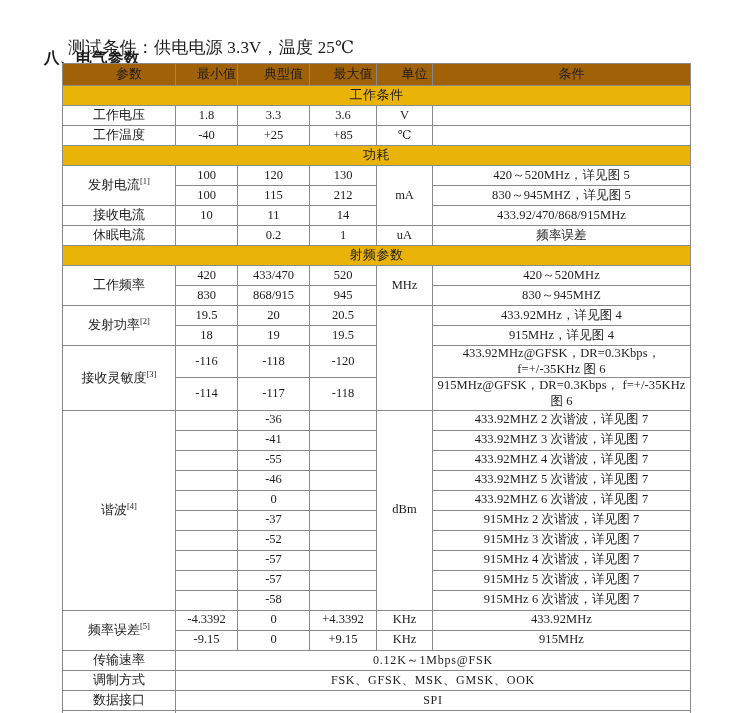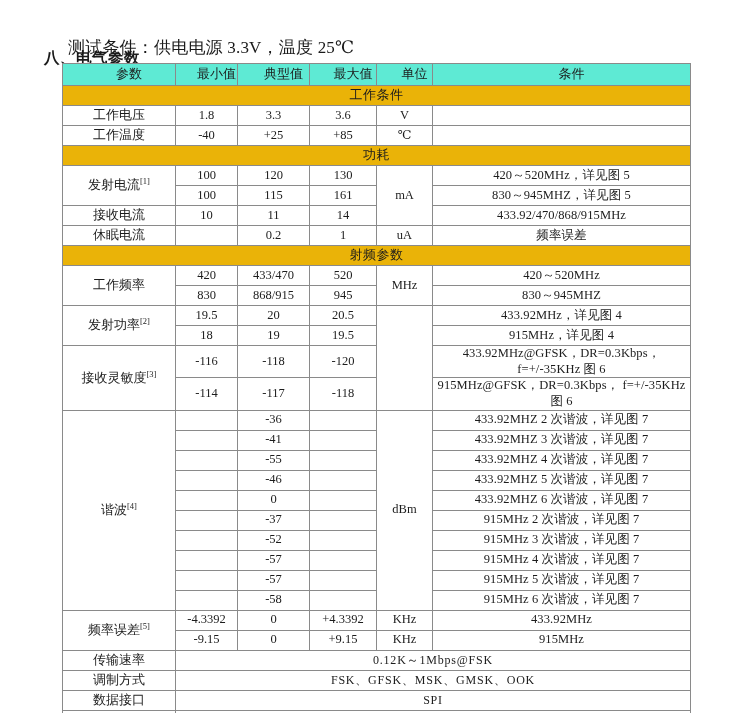--- a/index.html
+++ b/index.html
@@ -54,21 +54,21 @@
     border: 1px solid #8a8a8a;
     padding: 0;
     text-align: center;
     vertical-align: middle;
     font-weight: normal;
     line-height: 1.25;
     height: 19px;
     color: #1c1c1c;
   }
   table.spec th {
-    background: #5eead4;
+    background: #a16207;
     font-size: 13px;
     height: 21px;
     padding-left: 20px;
   }
   td.sec {
     background: #eab308;
     font-size: 13px;
     height: 20px;
     letter-spacing: 0.5px;
   }
@@ -173,21 +173,21 @@
           <td class="pname" rowspan="2"><span>发射电流</span><sup>[1]</sup></td>
           <td class="num">100</td>
           <td class="num">120</td>
           <td class="num">130</td>
           <td class="num" rowspan="3">mA</td>
           <td class="cond">420～520MHz，详见图 5</td>
         </tr>
         <tr>
           <td class="num">100</td>
           <td class="num">115</td>
-          <td class="num">161</td>
+          <td class="num">212</td>
           <td class="cond">830～945MHZ，详见图 5</td>
         </tr>
         <tr>
           <td class="pname-left">接收电流</td>
           <td class="num">10</td>
           <td class="num">11</td>
           <td class="num">14</td>
           <td class="cond">433.92/470/868/915MHz</td>
         </tr>
         <tr>

